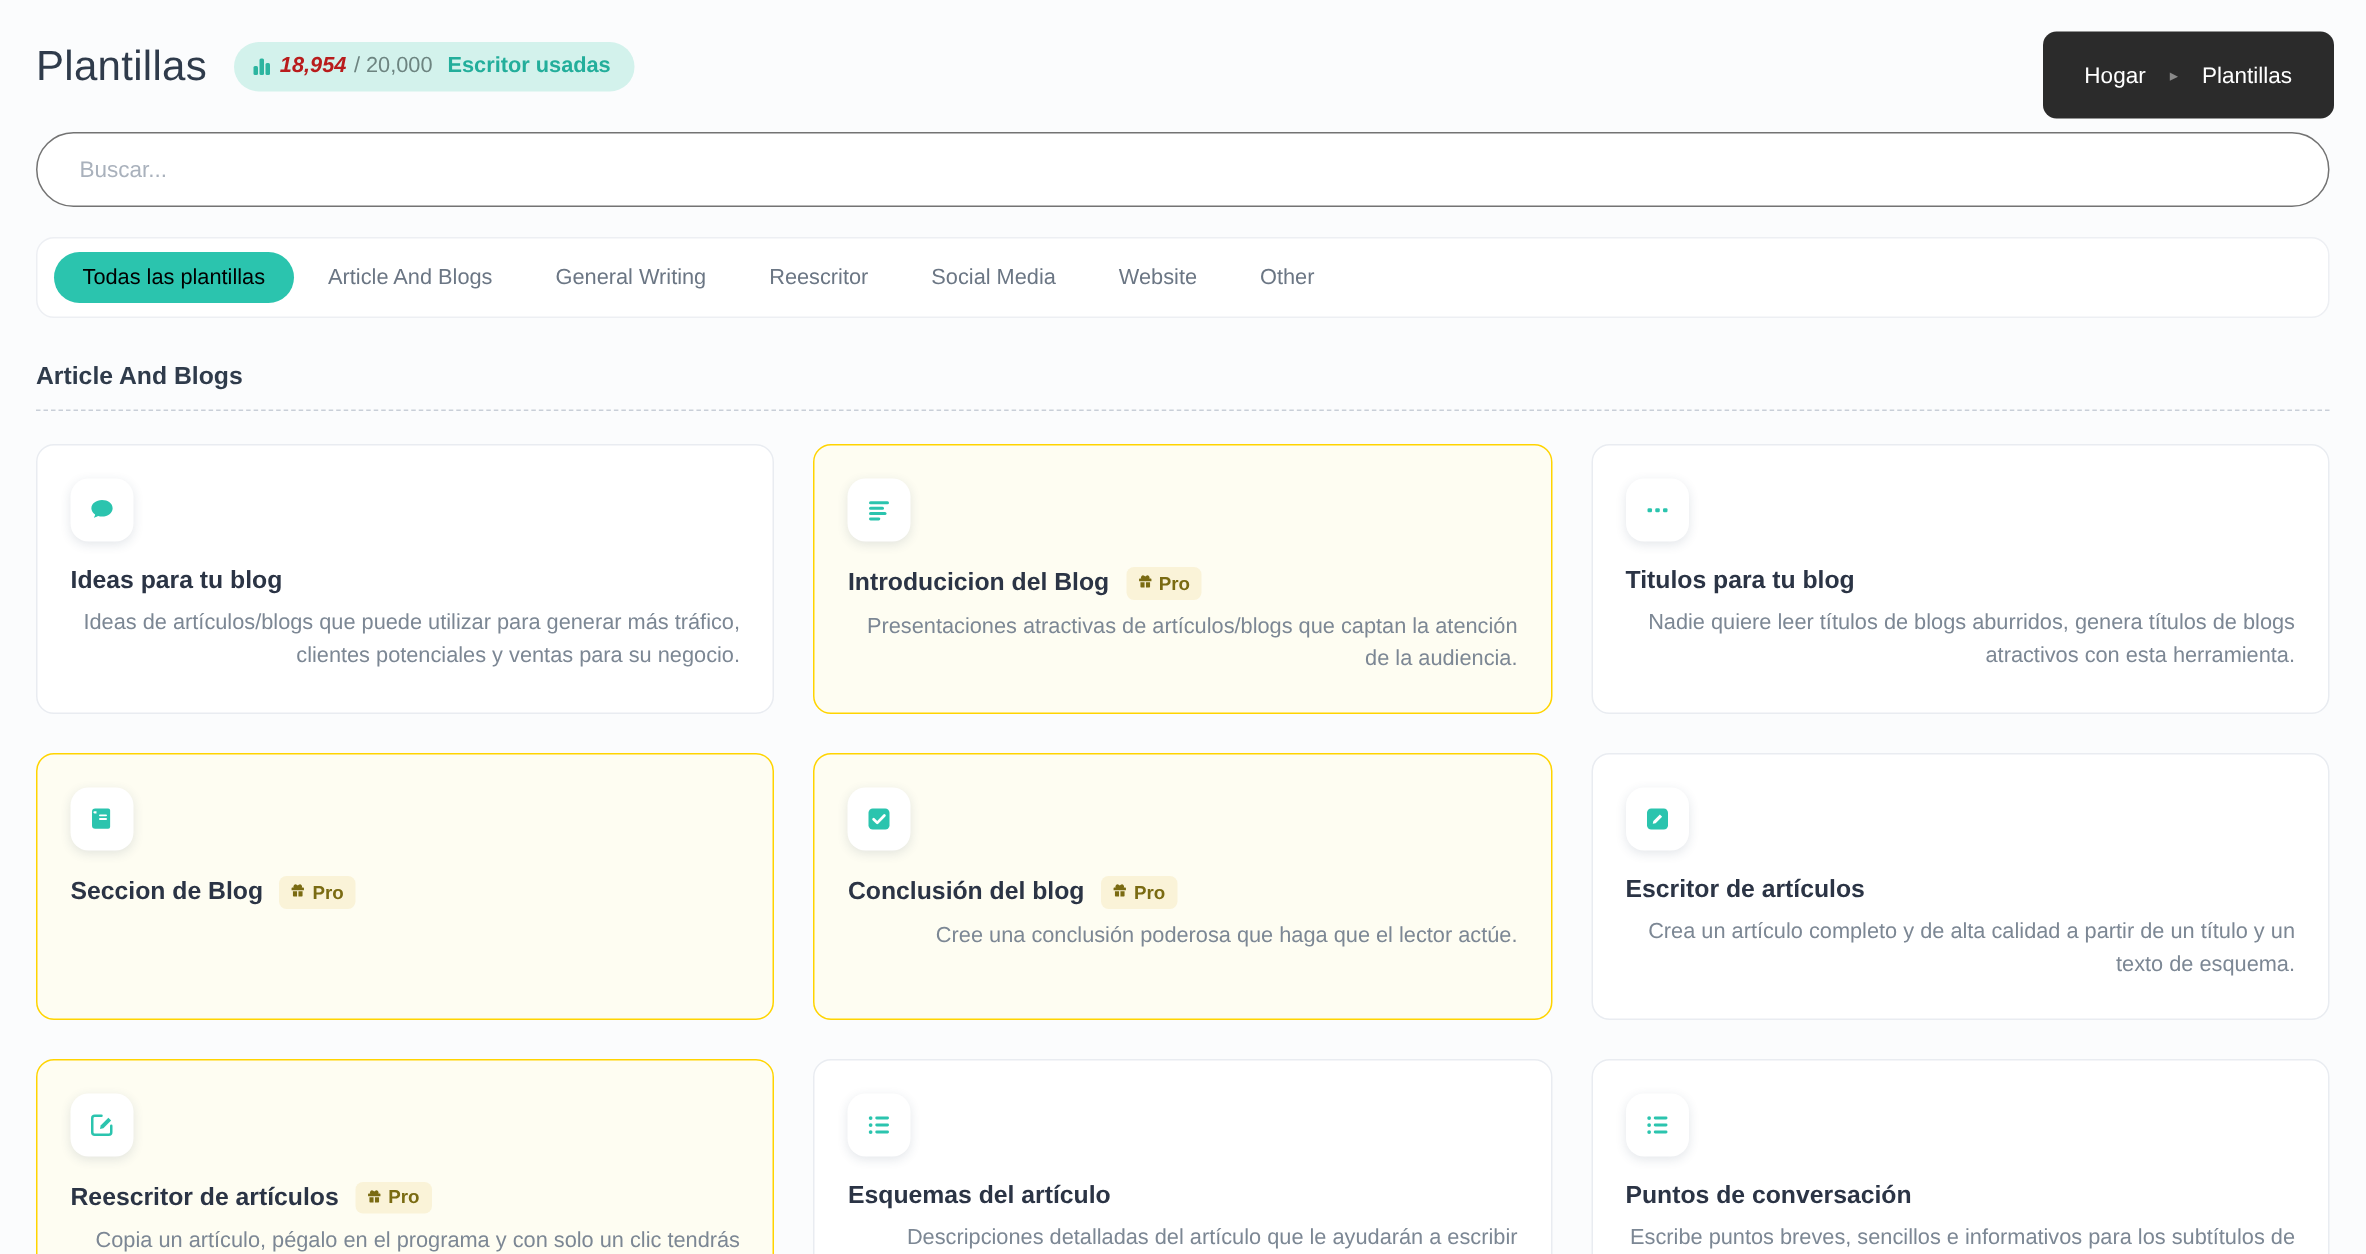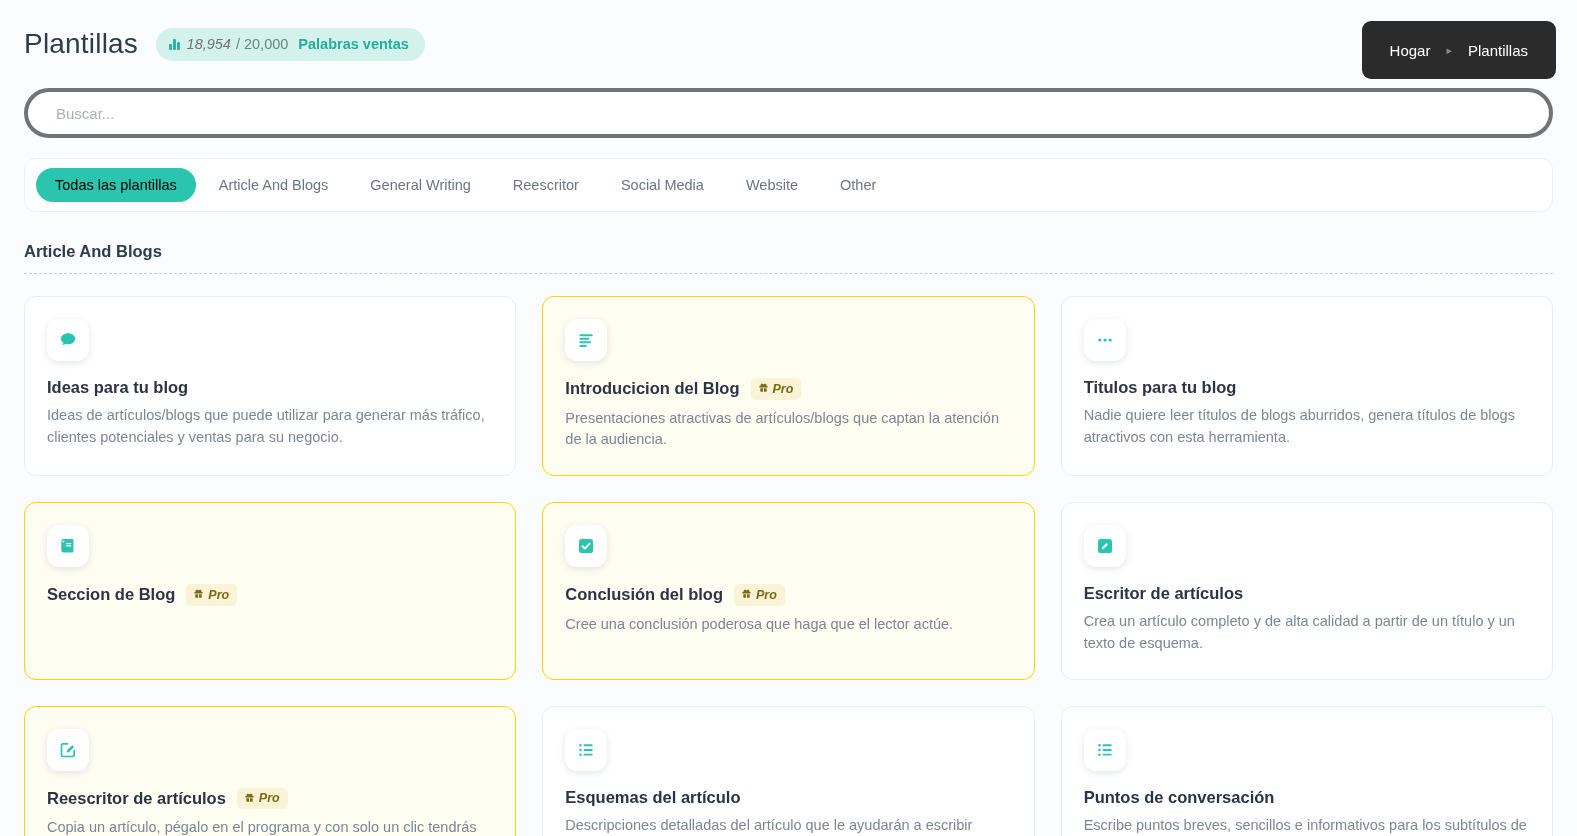--- a/index.html
+++ b/index.html
@@ -40,22 +40,22 @@
     height: 33px;
     padding: 0 16px 0 13px;
     display: inline-flex;
     align-items: center;
     gap: 7px;
     font-size: 14.5px;
     white-space: nowrap;
   }
   .words-used {
     font-style: italic;
-    color: #737373;
-    font-weight: 400;
+    color: #b91c1c;
+    font-weight: 700;
   }
   .words-total {
     color: #6D8480;
     font-style: normal;
     margin-left: -2px;
   }
   .words-label {
     color: #23AE9B;
     font-weight: 700;
     margin-left: 3px;
@@ -81,21 +81,21 @@
   }
   .crumb-home { color: #FFFFFF; }
   .crumb-sep { color: #8A8A8A; font-size: 11px; }
   .crumb-current { color: #FFFFFF; font-weight: 500; }
 
   
   .search-wrap { padding: 0 24px; }
   .search-input {
     width: 100%;
     height: 50px;
-    border: 4px solid #737373;
+    border: 1px solid #737373;
     border-radius: 999px;
     background: #FFFFFF;
     padding: 0 28px;
     font-size: 15px;
     font-family: inherit;
     color: #3A4756;
     outline: none;
   }
   .search-input::placeholder { color: #A9B1BC; }
 
@@ -149,20 +149,21 @@
     gap: 26px 26px;
   }
 
   .card {
     background: #FFFFFF;
     border: 1px solid #E9ECF1;
     border-radius: 12px;
     padding: 22px 22px 24px;
     min-height: 158px;
     cursor: pointer;
+    text-align: right;
   }
   .card.pro {
     background: #FEFDF2;
     border: 1.5px solid #FFD400;
   }
 
   .icon-tile {
     width: 42px;
     height: 42px;
     border-radius: 12px;
@@ -191,21 +192,20 @@
     background: #FAF3D8;
     color: #7A6B12;
     font-size: 12.5px;
     font-weight: 700;
     border-radius: 5px;
     padding: 4px 8px 4px 7px;
     display: inline-flex;
     align-items: center;
     gap: 4px;
     line-height: 1;
-    font-style: italic;
   }
 
   .card-desc {
     font-size: 14.5px;
     line-height: 1.5;
     color: #7C8794;
   }
 </style>
 </head>
 <body>
@@ -214,21 +214,21 @@
   <h1 class="page-title">Plantillas</h1>
 
   <div class="words-badge">
     <span class="bars-icon">
         <i></i>
         <i></i>
         <i></i>
       </span>
     <span class="words-used">18,954</span>
     <span class="words-total">/ 20,000</span>
-    <span class="words-label">Palabras ventas</span>
+    <span class="words-label">Escritor usadas</span>
   </div>
 
   <nav class="breadcrumb">
     <span class="crumb-home">Hogar</span>
     <span class="crumb-sep">▸</span>
     <span class="crumb-current">Plantillas</span>
   </nav>
 </div>
 
 <div class="search-wrap">

